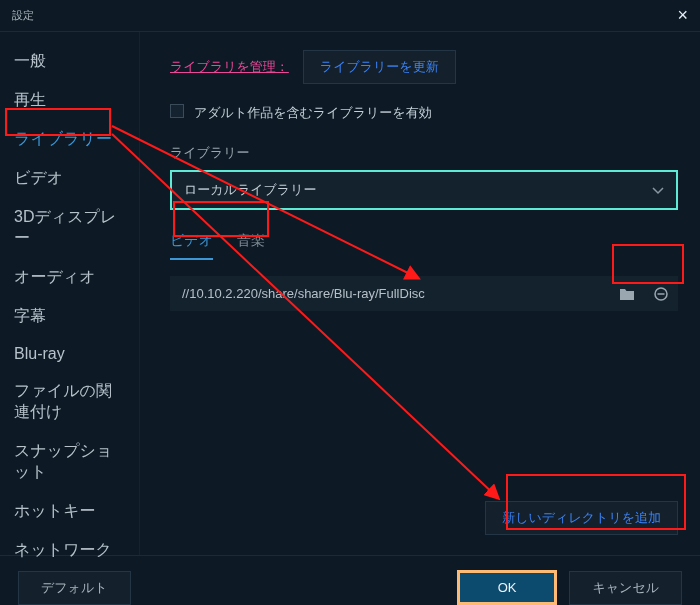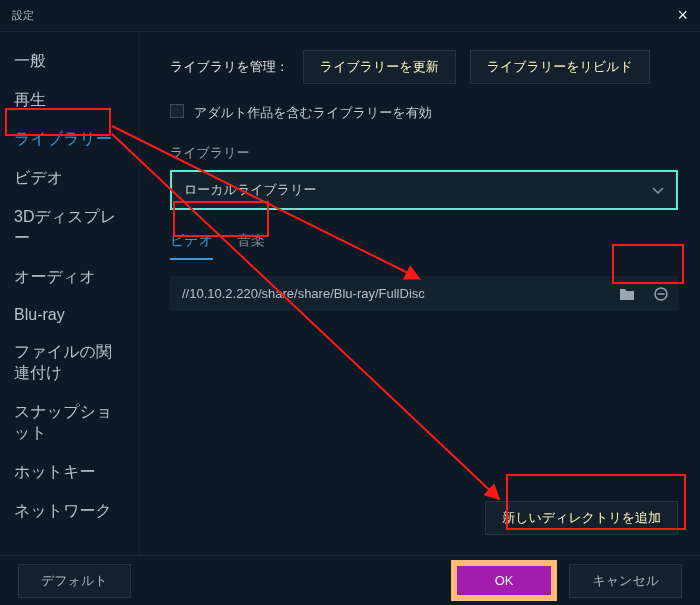--- a/index.html
+++ b/index.html
@@ -42,25 +42,25 @@
     flex: 1;
     padding: 18px 22px 10px 30px;
     position: relative;
   }
   .row {
     display: flex;
     align-items: center;
     gap: 14px;
     margin-bottom: 20px;
   }
-  .label { color: #e5e5e5; font-size: 13px; }
+  .label { color: #ec4899; font-size: 13px; text-decoration: underline; }
   .btn {
     background: #14212c;
     border: 1px solid #243646;
-    color: #fef9c3;
+    color: #3b82f6;
     padding: 7px 16px;
     font-size: 13px;
     cursor: pointer;
   }
   .checkbox-row {
     display: flex;
     gap: 10px;
     margin-bottom: 22px;
   }
   .checkbox {
@@ -122,28 +122,28 @@
   }
   .add-dir {
     position: absolute;
     right: 22px;
     bottom: 20px;
   }
   .footer {
     height: 50px;
     border-top: 1px solid #1a2a38;
     display: flex;
-    align-items: center;
+    align-items: flex-end;
     padding: 0 18px;
     gap: 12px;
   }
   .footer .spacer { flex: 1; }
   .btn-primary {
-    background: #a21caf;
-    border: 6px solid #fdba74;
+    background: #0c4a6e;
+    border: 3px solid #fdba74;
     color: #eaf3fb;
     padding: 7px 38px;
     font-size: 13px;
     cursor: pointer;
   }
   .btn-sec {
     background: #14212c;
     border: 1px solid #243646;
     color: #a8b4be;
     padding: 7px 22px;
@@ -176,33 +176,33 @@
 
 <div class="body">
 
   <div class="sidebar">
     <div class="sidebar-item"><span>一般</span></div>
     <div class="sidebar-item"><span>再生</span></div>
     <div class="sidebar-item active"><span>ライブラリー</span></div>
     <div class="sidebar-item"><span>ビデオ</span></div>
     <div class="sidebar-item"><span>3Dディスプレー</span></div>
     <div class="sidebar-item"><span>オーディオ</span></div>
+    <div class="sidebar-item"><span>字幕</span></div>
     <div class="sidebar-item"><span>Blu-ray</span></div>
     <div class="sidebar-item"><span>ファイルの関連付け</span></div>
     <div class="sidebar-item"><span>スナップショット</span></div>
     <div class="sidebar-item"><span>ホットキー</span></div>
     <div class="sidebar-item"><span>ネットワーク</span></div>
   </div>
 
   <div class="main">
 
     <div class="row">
       <span class="label">ライブラリを管理：</span>
       <button class="btn"><span>ライブラリーを更新</span></button>
-      <button class="btn"><span>ライブラリーをリビルド</span></button>
     </div>
 
     <div class="checkbox-row">
       <div class="checkbox"></div>
       <span>アダルト作品を含むライブラリーを有効</span>
     </div>
 
     <div class="section-label">ライブラリー</div>
 
     <div class="dropdown">

